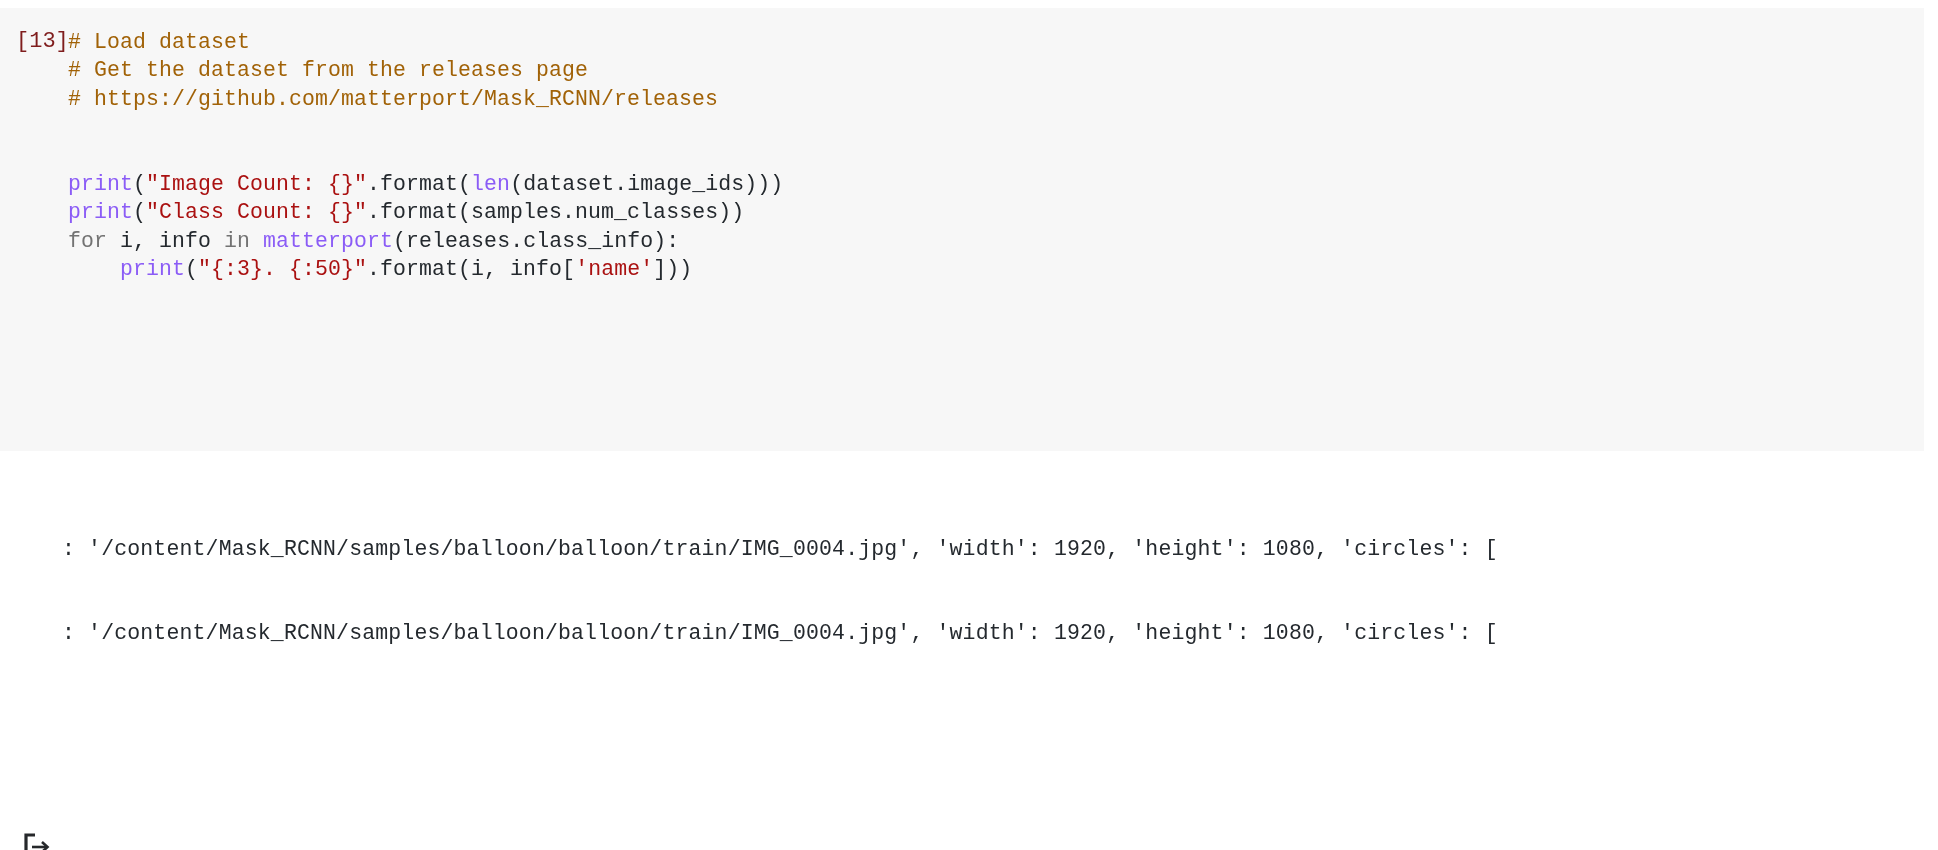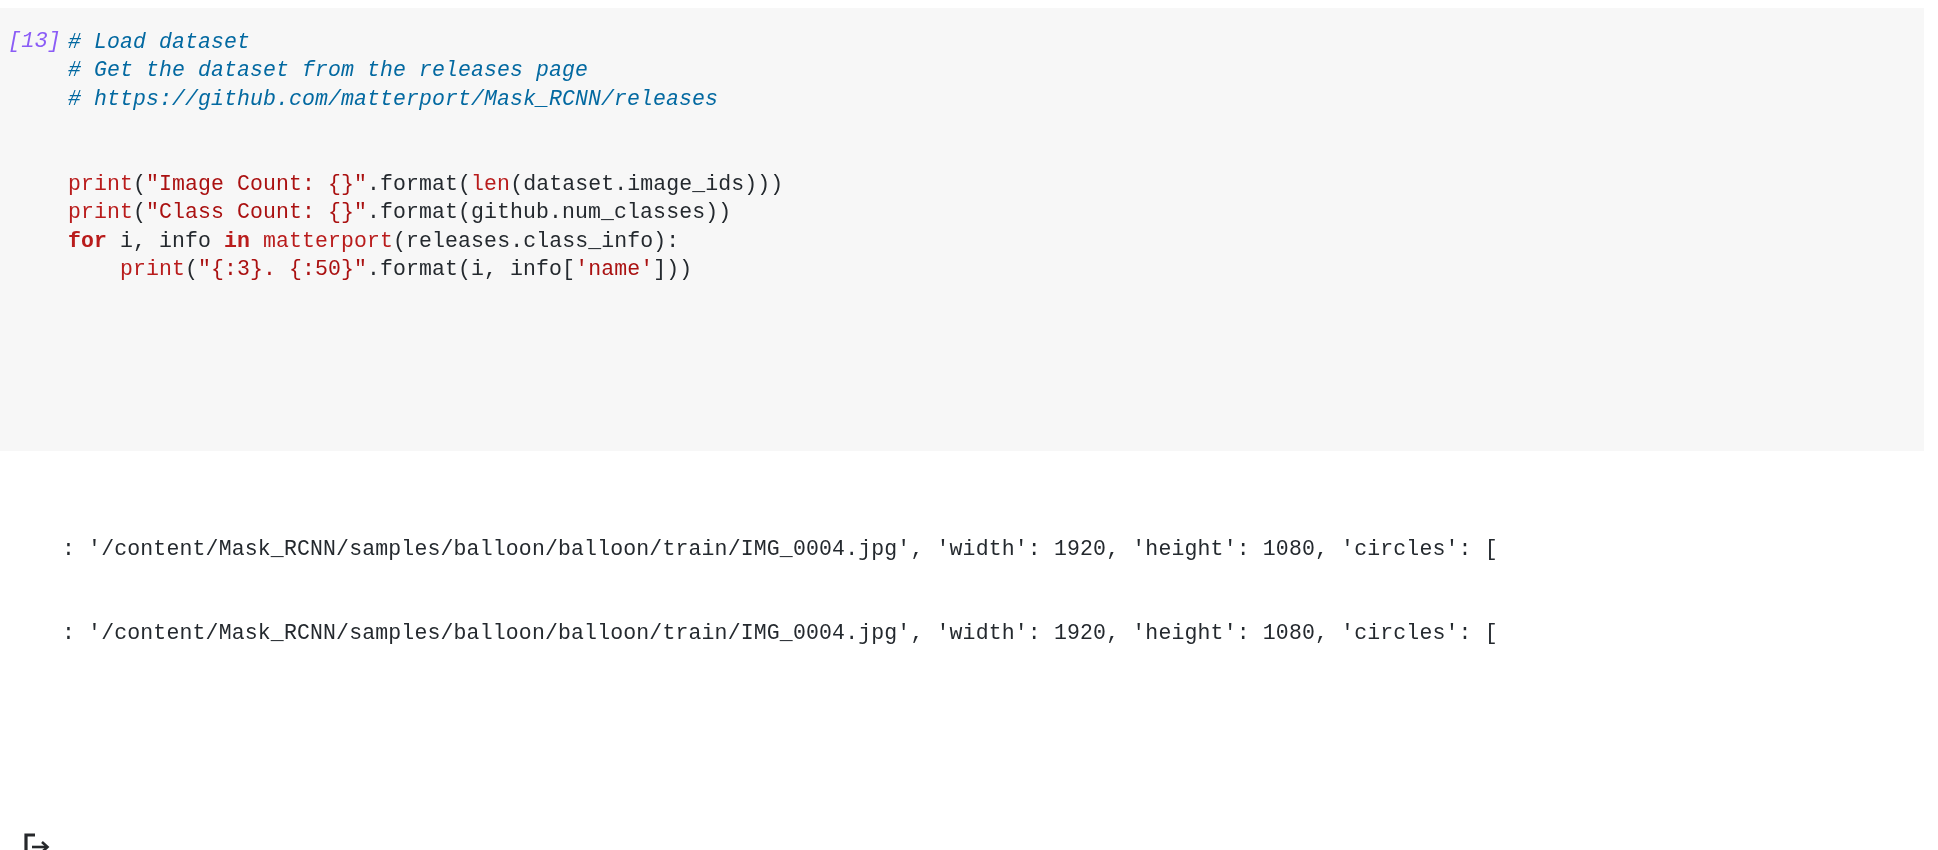--- a/index.html
+++ b/index.html
@@ -30,52 +30,51 @@
     height: 443px;
     background: #f7f7f7;
     display: flex;
     align-items: flex-start;
   }
 
   .exec-count {
     width: 68px;
     flex: 0 0 68px;
     text-align: left;
-    padding-left: 8px;
+    padding-left: 16px;
     box-sizing: border-box;
     font-family: "Liberation Mono", "DejaVu Sans Mono", monospace;
     font-size: 22px;
     line-height: 28px;
-    color: #8b5cf6;
+    color: #7f1d1d;
     padding-top: 20px;
     letter-spacing: 0px;
     user-select: none;
-    font-style: italic;
   }
 
   .code-area {
     flex: 1 1 auto;
     padding-top: 20px;
     padding-right: 10px;
     overflow: hidden;
   }
 
   .code-line {
     font-family: "Liberation Mono", "DejaVu Sans Mono", monospace;
     font-size: 21.5px;
     line-height: 28.4px;
     white-space: pre;
     color: #24292e;
     letter-spacing: 0.1px;
   }
 
-  .tok-comment { color: #0369a1; font-style: italic; }
+  .tok-comment { color: #a16207; }
   .tok-string  { color: #aa1111; }
-  .tok-keyword { color: #b91c1c; font-weight: 700; }
-  .tok-builtin { color: #b91c1c; }
+  .tok-keyword { color: #737373; font-weight: 400; }
+  .tok-builtin { color: #8b5cf6; }
   .tok-plain   { color: #24292e; }
 
   
   .output-area {
     position: absolute;
     left: 0px;
     top: 451px;
     width: 1938px;
     height: 399px;
     background: #ffffff;
@@ -120,21 +119,21 @@
 
   <div class="code-cell">
     <div class="exec-count">[13]</div>
     <div class="code-area" id="code-area">
         <div class="code-line"><span class="tok-comment"># Load dataset</span></div>
         <div class="code-line"><span class="tok-comment"># Get the dataset from the releases page</span></div>
         <div class="code-line"><span class="tok-comment"># https://github.com/matterport/Mask_RCNN/releases</span></div>
         <div class="code-line">&nbsp;</div>
         <div class="code-line">&nbsp;</div>
         <div class="code-line"><span class="tok-builtin">print</span><span class="tok-plain">(</span><span class="tok-string">"Image Count: {}"</span><span class="tok-plain">.format(</span><span class="tok-builtin">len</span><span class="tok-plain">(dataset.image_ids)))</span></div>
-        <div class="code-line"><span class="tok-builtin">print</span><span class="tok-plain">(</span><span class="tok-string">"Class Count: {}"</span><span class="tok-plain">.format(github.num_classes))</span></div>
+        <div class="code-line"><span class="tok-builtin">print</span><span class="tok-plain">(</span><span class="tok-string">"Class Count: {}"</span><span class="tok-plain">.format(samples.num_classes))</span></div>
         <div class="code-line"><span class="tok-keyword">for</span><span class="tok-plain"> i, info </span><span class="tok-keyword">in</span><span class="tok-plain"> </span><span class="tok-builtin">matterport</span><span class="tok-plain">(releases.class_info):</span></div>
         <div class="code-line">    <span class="tok-builtin">print</span><span class="tok-plain">(</span><span class="tok-string">"{:3}. {:50}"</span><span class="tok-plain">.format(i, info[</span><span class="tok-string">'name'</span><span class="tok-plain">]))</span></div>
       </div>
   </div>
 
   <div class="output-area">
     <div class="output-stream" id="output-stream">
         <div class="out-line blank">&nbsp;</div>
         <div class="out-line blank">&nbsp;</div>
         <div class="out-line blank">&nbsp;</div>

